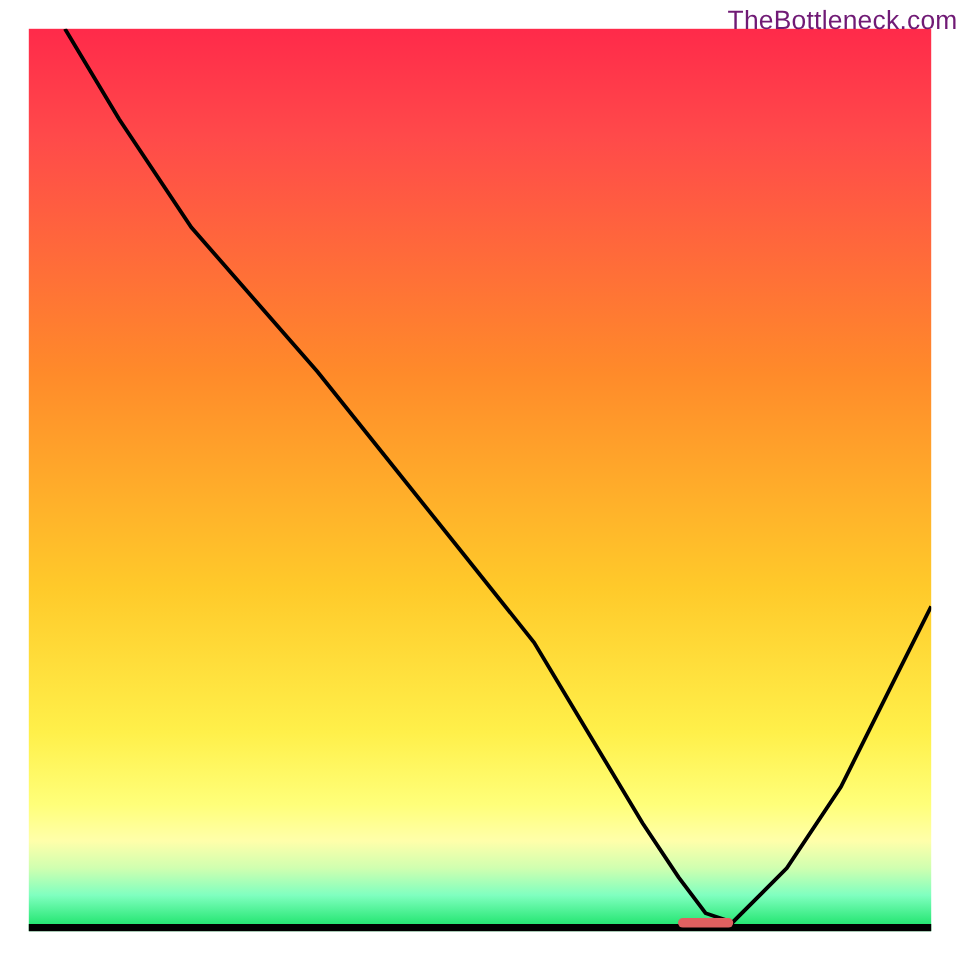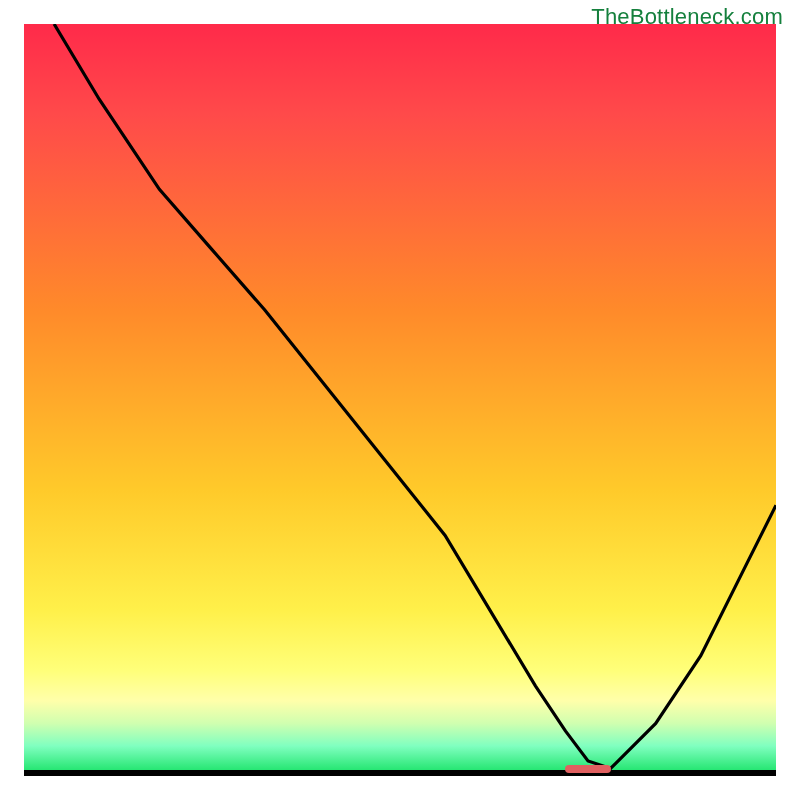--- a/index.html
+++ b/index.html
@@ -58,23 +58,23 @@
     position: absolute;
     height: 8px;
     width: 46px;
     bottom: 3px;
     border-radius: 4px;
     background: #e06060;
   }
   .watermark {
     position: absolute;
     top: 4px;
-    right: 17px;
+    right: 2px;
     font-size: 22px;
-    color: #15803d;
+    color: #701a75;
     font-weight: 500;
     letter-spacing: 0.2px;
   }
 </style>
 </head>
 <body>
 
 <div class="chart-container">
   <div class="plot-area">
     <svg class="curve" viewBox="0 0 752 752" preserveAspectRatio="none">

